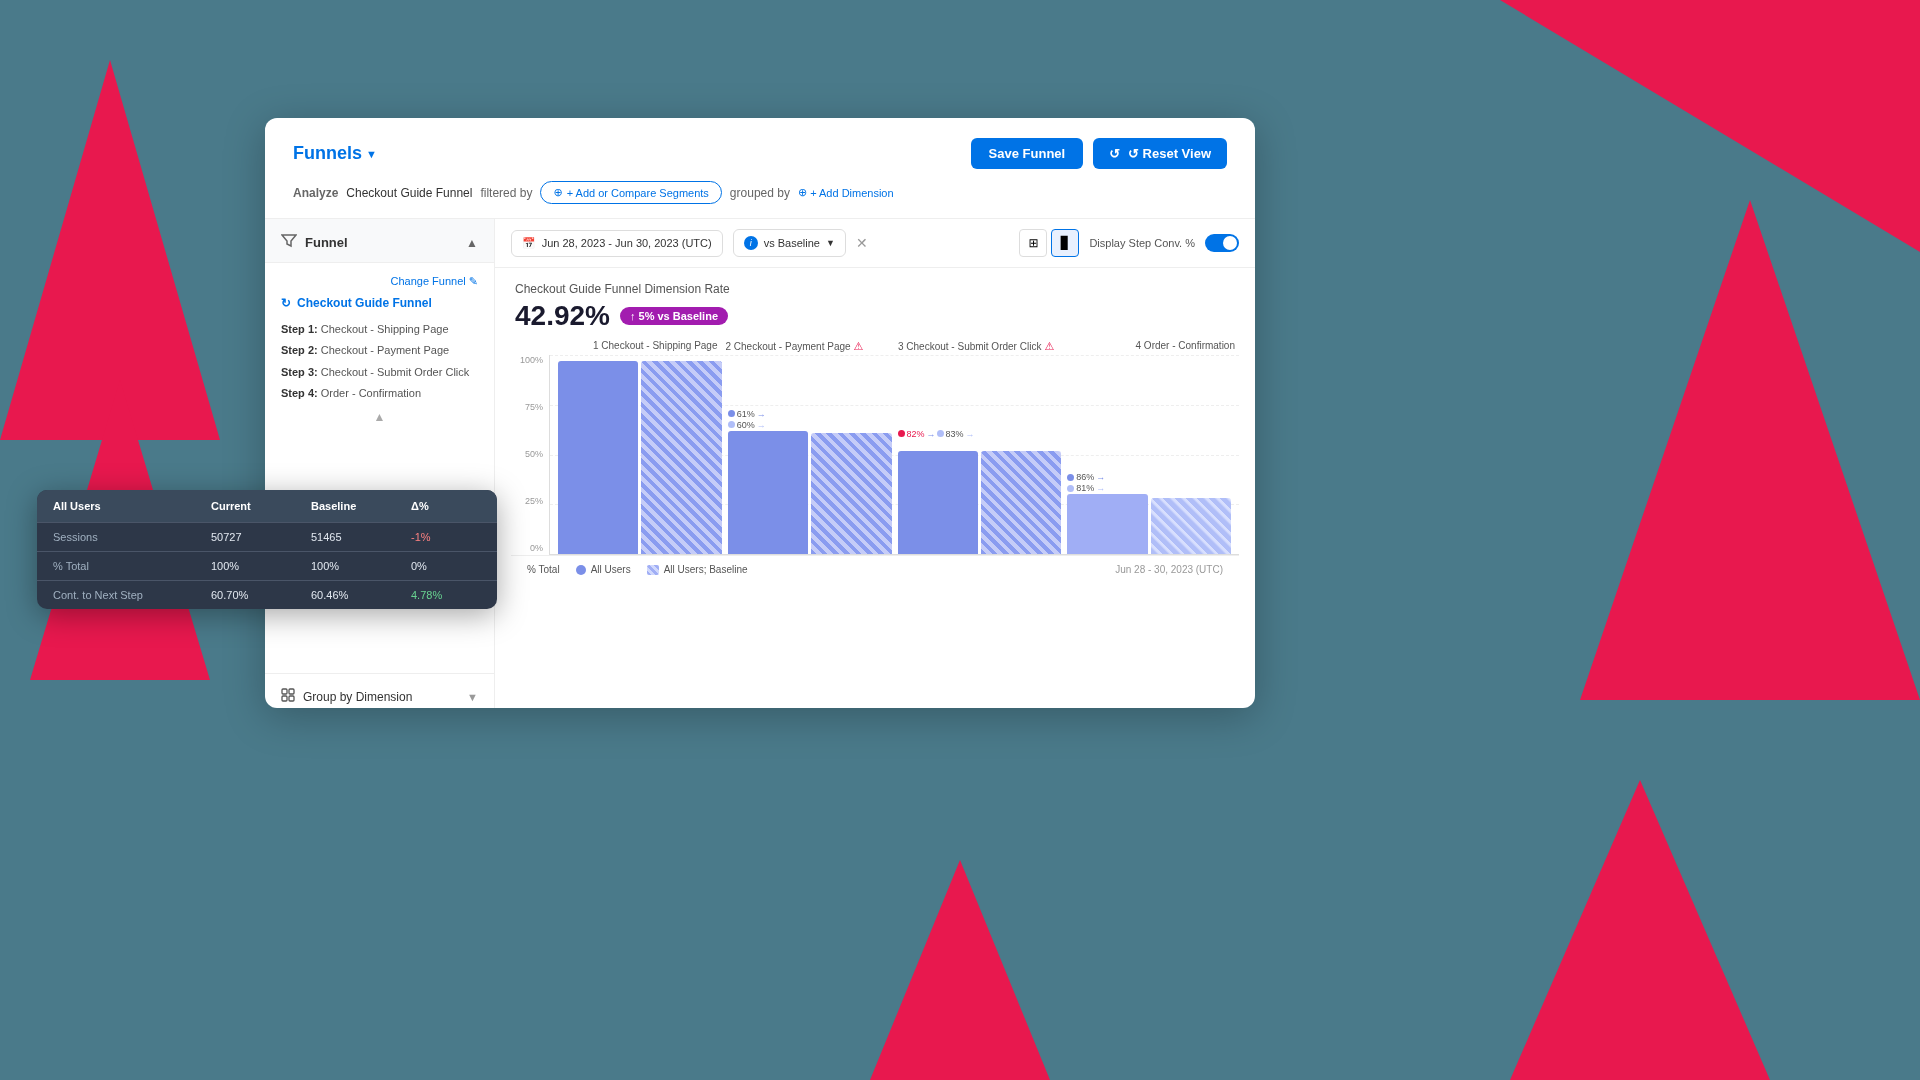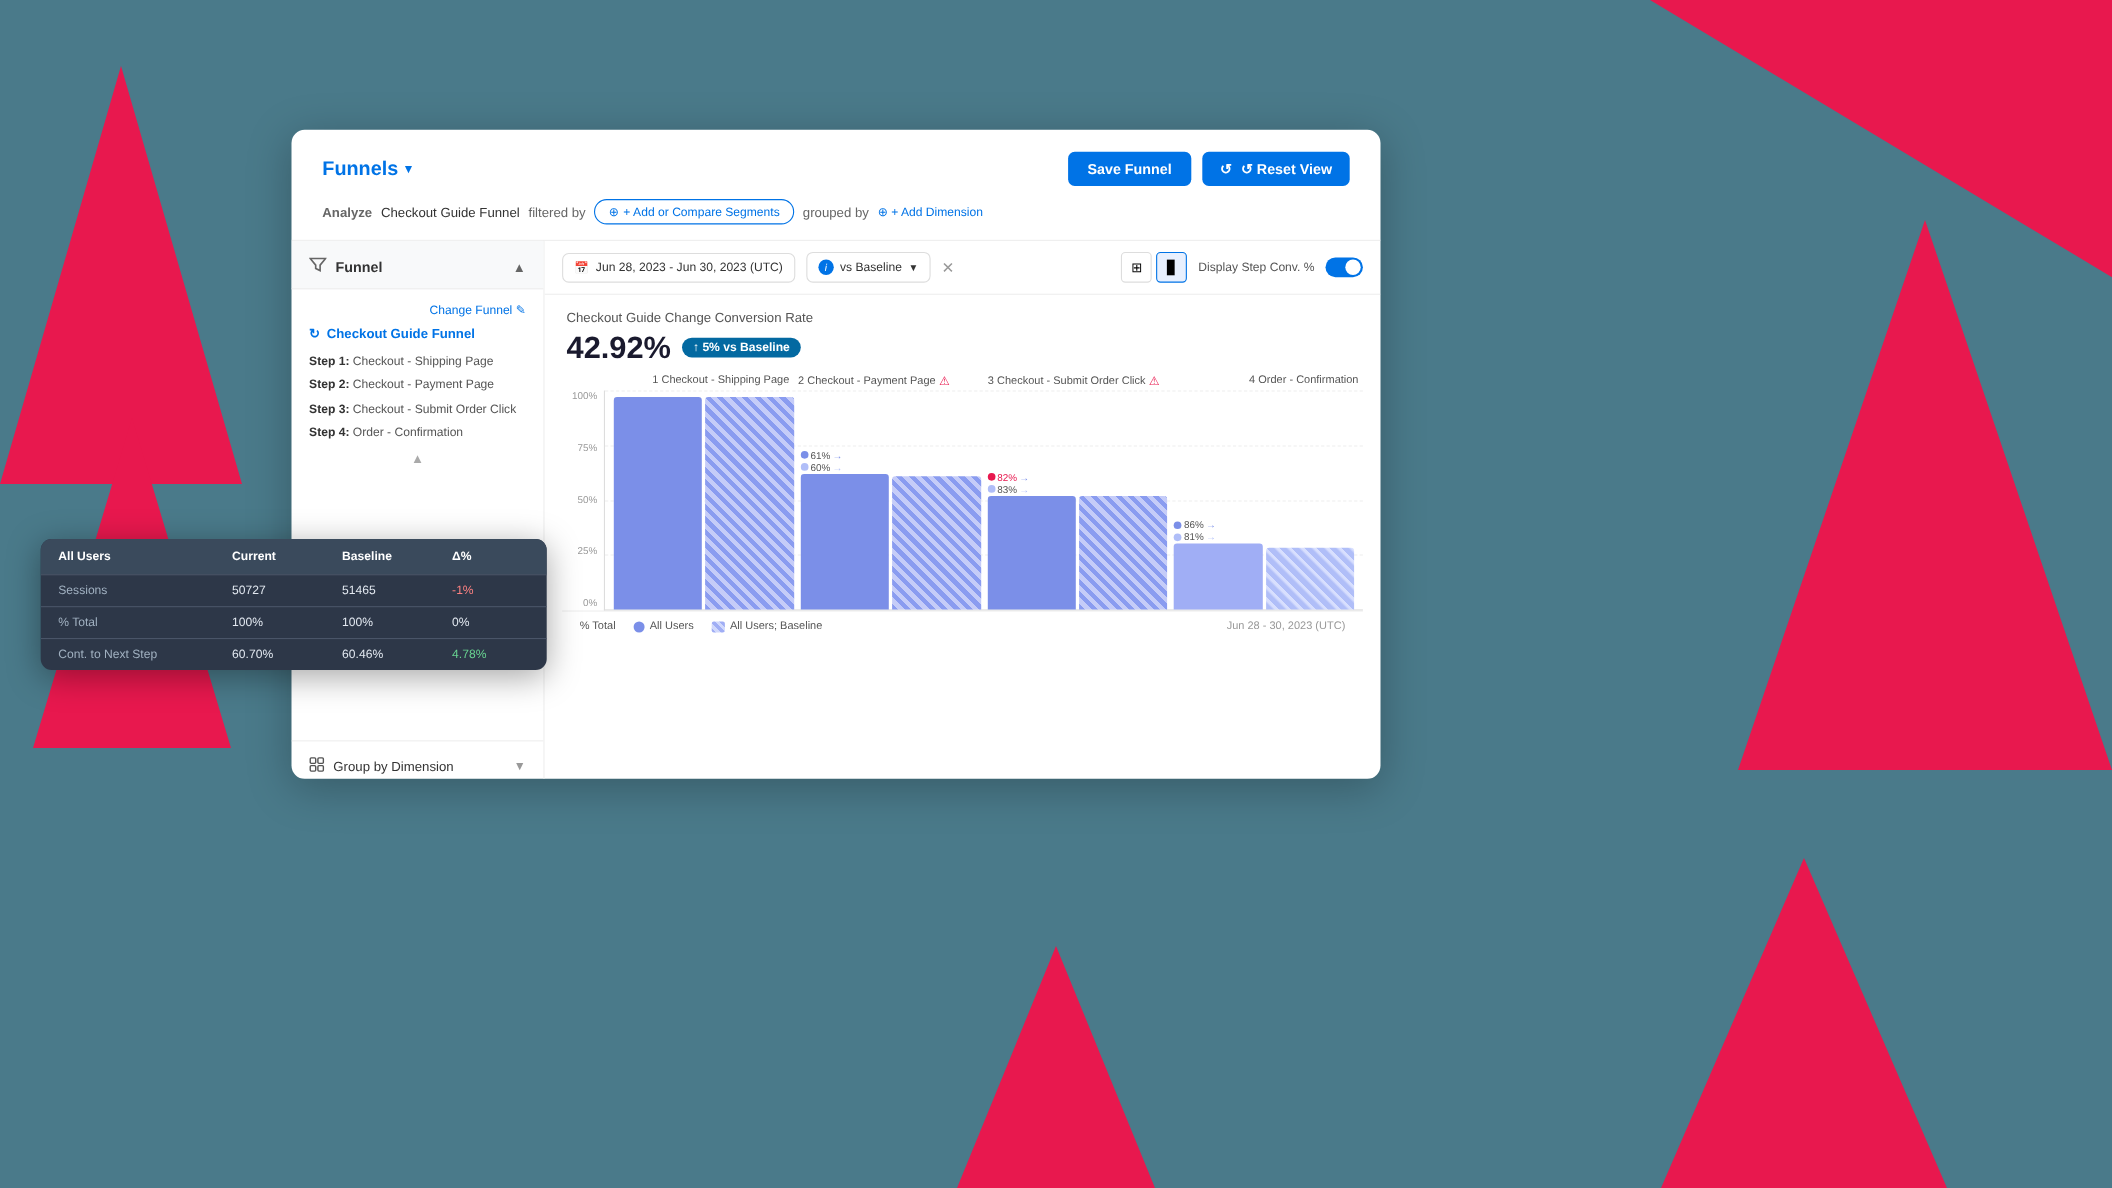--- a/index.html
+++ b/index.html
@@ -299,21 +299,21 @@
       display: flex;
       align-items: center;
       gap: 10px;
     }
     .conv-rate-value {
       font-size: 28px;
       font-weight: 700;
       color: #1a1a2e;
     }
     .conv-badge {
-      background: #0369a1;
+      background: #a21caf;
       color: white;
       border-radius: 12px;
       padding: 3px 10px;
       font-size: 11px;
       font-weight: 600;
       display: flex;
       align-items: center;
       gap: 4px;
     }
 
@@ -569,21 +569,21 @@
         <div class="toolbar-spacer"></div>
         <div class="chart-type-btns">
           <button class="chart-type-btn">⊞</button>
           <button class="chart-type-btn" style="background:#e8f0fe;border-color:#0073e6;">▊</button>
         </div>
         <span class="display-conv-label">Display Step Conv. %</span>
         <div class="toggle-on"></div>
       </div>
 
       <div class="conversion-area">
-        <div class="conv-title">Checkout Guide Change Conversion Rate</div>
+        <div class="conv-title">Checkout Guide Funnel Dimension Rate</div>
         <div class="conv-rate-row">
           <span class="conv-rate-value">42.92%</span>
           <span class="conv-badge">↑ 5% vs Baseline</span>
         </div>
       </div>
 
       <div class="funnel-chart-area">
 
         <div style="display:flex;padding-left:38px;margin-bottom:2px;">
           <div style="flex:1;font-size:10px;color:#555;font-weight:500;padding:0 4px;">
@@ -641,21 +641,21 @@
                     <span style="color:#b0bef8;">→</span>
                   </div>
                 </div>
                 <div style="display:flex;gap:3px;align-items:flex-end;height:100%;">
                   <div class="bar bar-solid" style="height:62%;flex:1;"></div>
                   <div class="bar bar-hatched" style="height:61%;flex:1;"></div>
                 </div>
               </div>
 
               <div style="flex:1;height:100%;display:flex;flex-direction:column;justify-content:flex-end;position:relative;">
-                <div style="position:absolute;top:calc(100% - 52% - 22px);display:flex;flex-direction:column;gap:1px;left:0;right:0;">
+                <div style="position:absolute;top:calc(100% - 52% - 22px);display:flex;flex-direction:row;gap:1px;left:0;right:0;">
                   <div style="display:flex;align-items:center;gap:2px;font-size:9px;color:#e8184e;">
                     <span style="width:7px;height:7px;background:#e8184e;border-radius:50%;display:inline-block;"></span>
                     <span>82%</span>
                     <span style="color:#7b8fe8;">→</span>
                   </div>
                   <div style="display:flex;align-items:center;gap:2px;font-size:9px;color:#555;">
                     <span style="width:7px;height:7px;background:#b0bef8;border-radius:50%;display:inline-block;"></span>
                     <span>83%</span>
                     <span style="color:#b0bef8;">→</span>
                   </div>

